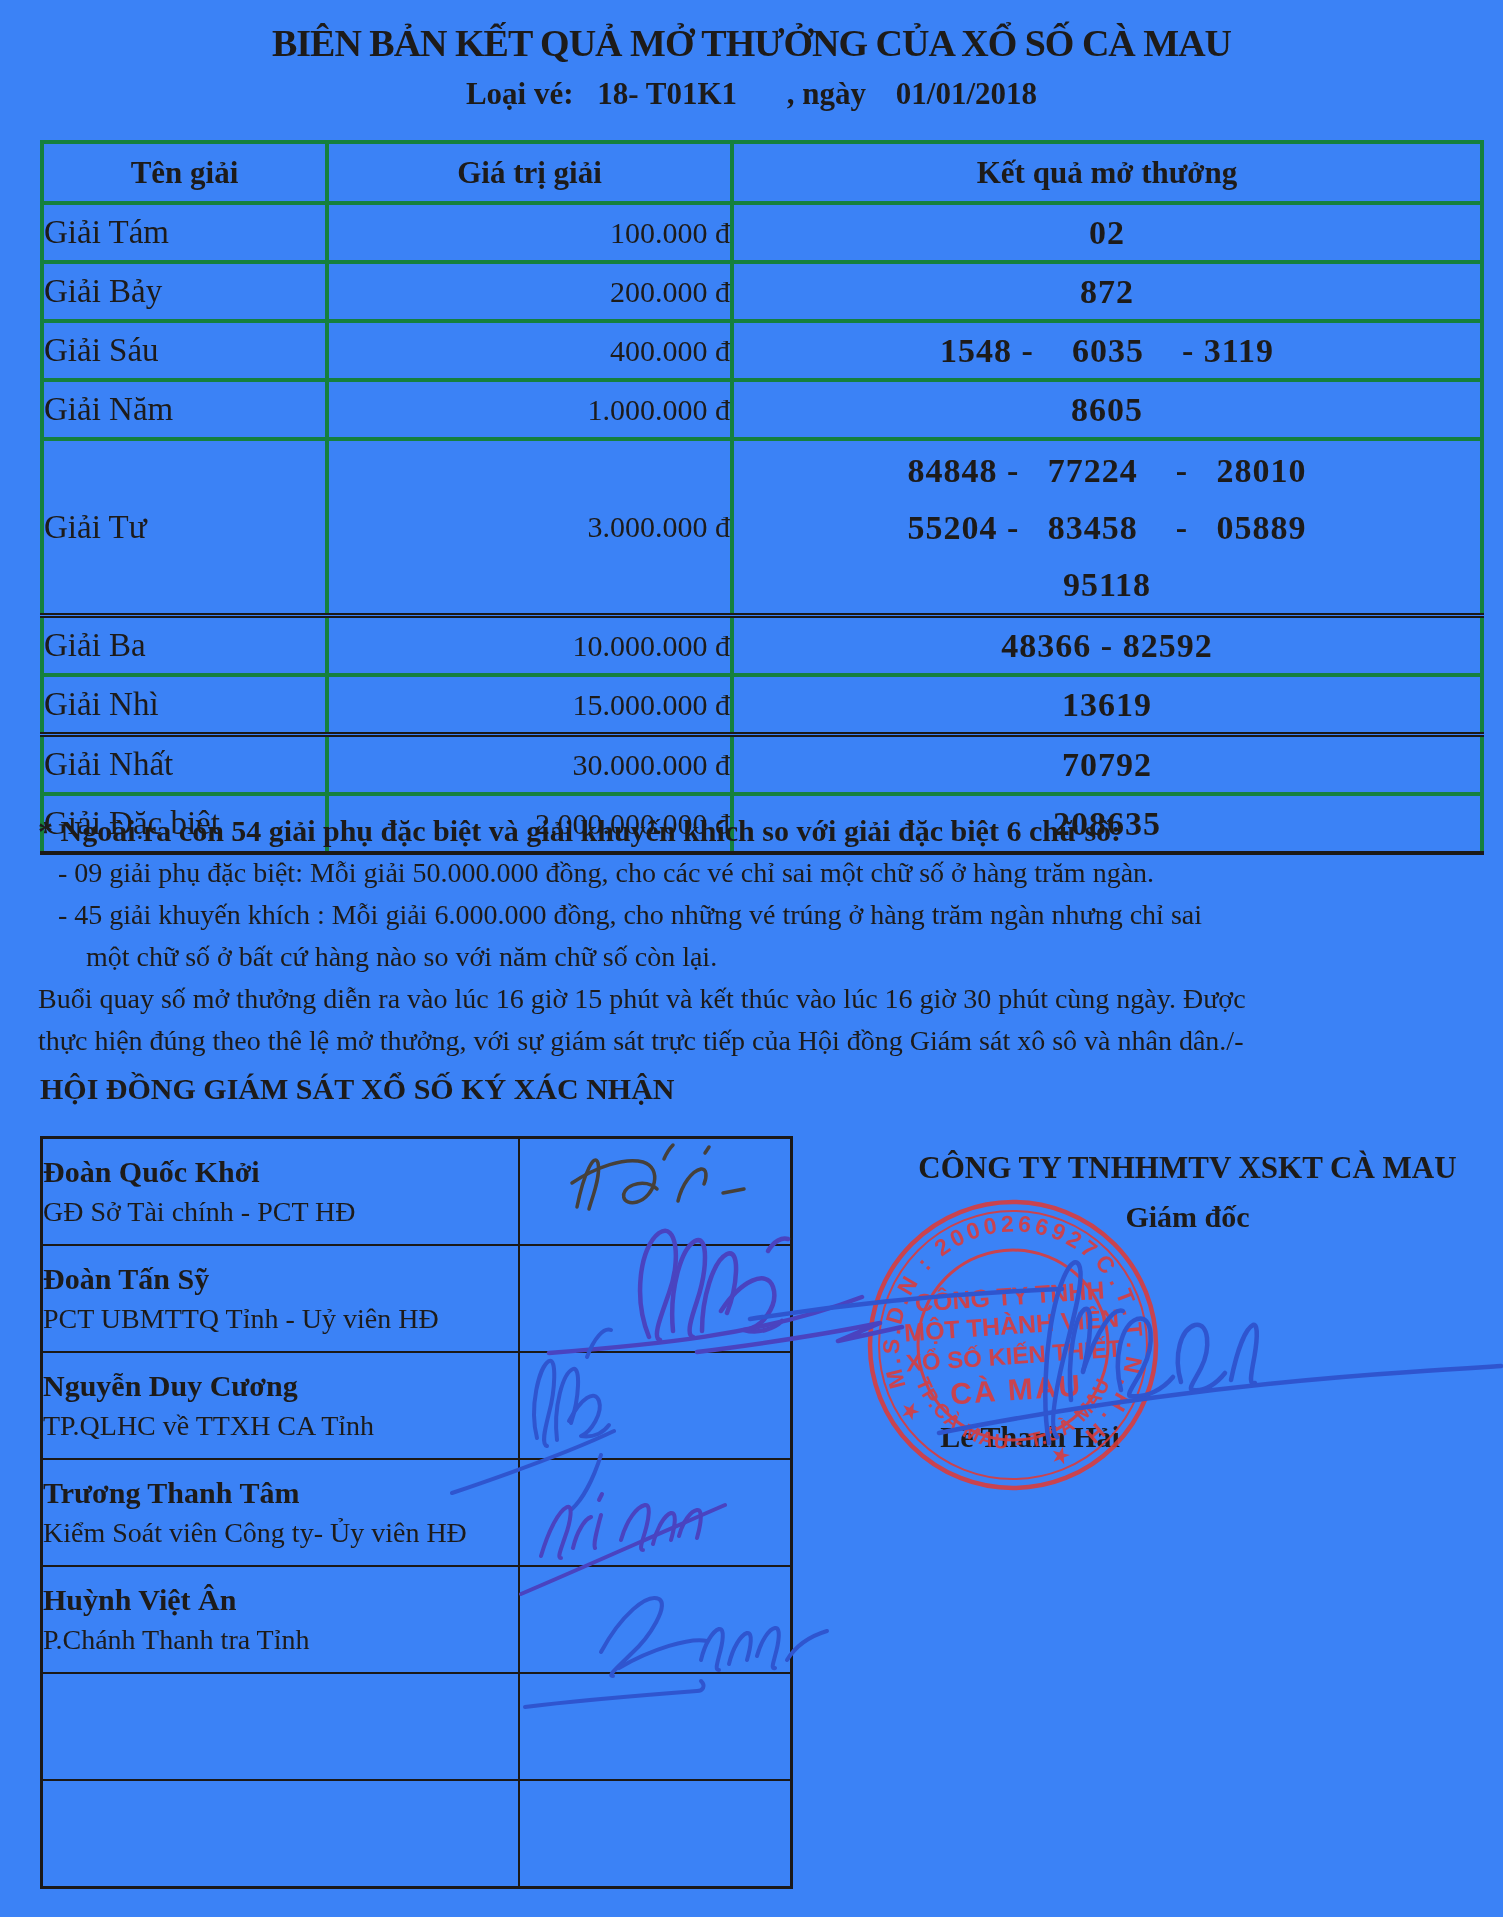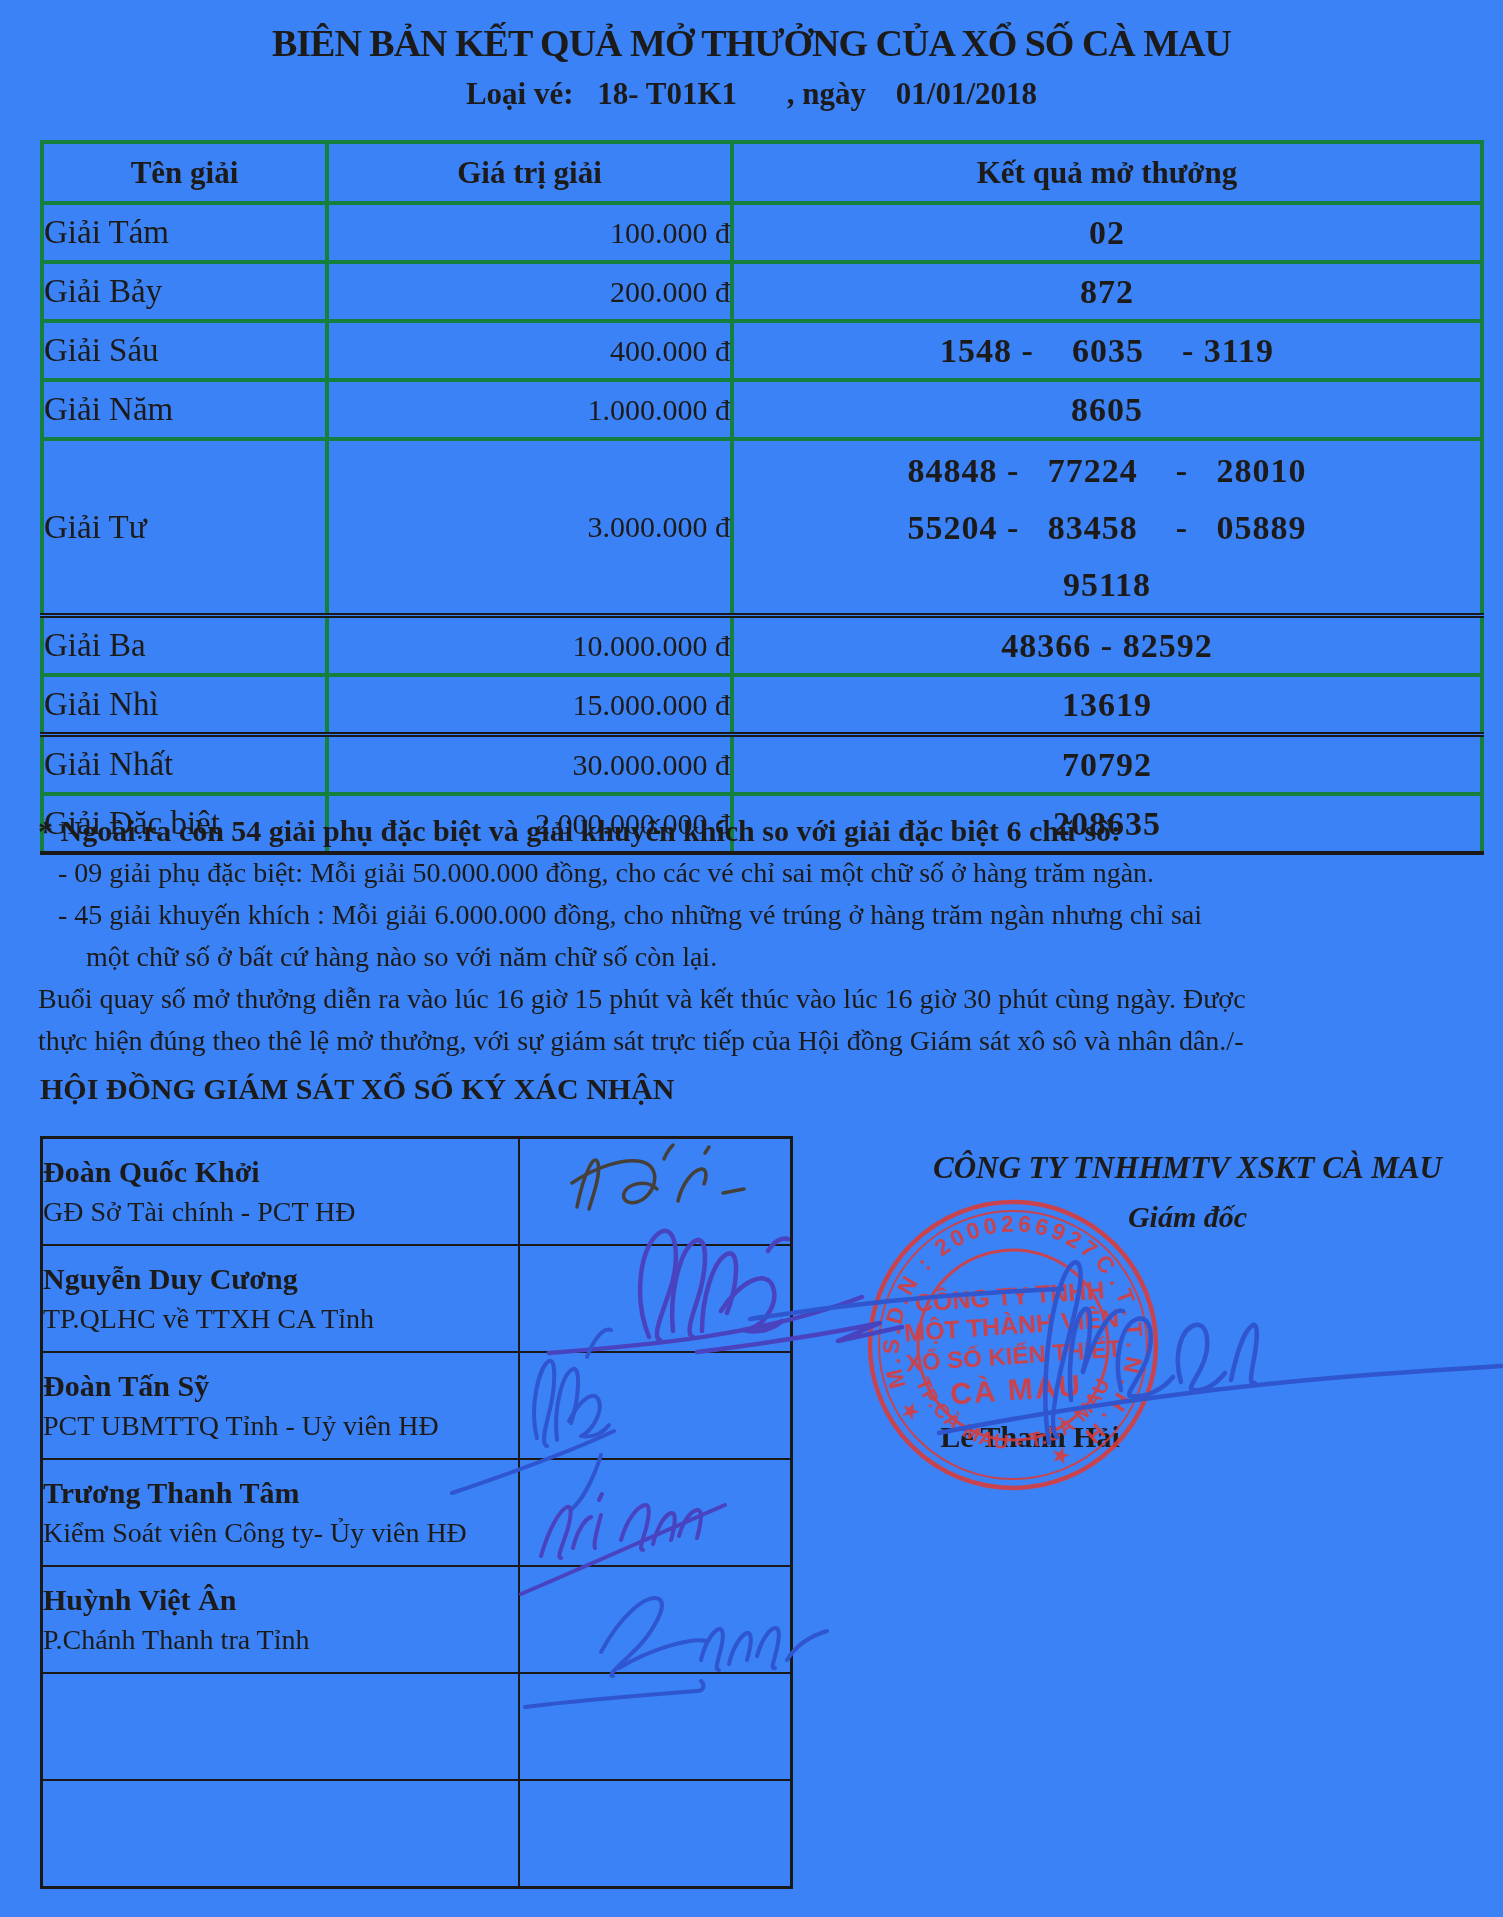--- a/index.html
+++ b/index.html
@@ -42,21 +42,21 @@
   .council-heading{position:absolute;left:40px;top:1072px;font-size:30px;font-weight:bold;margin:0;}
   table.sign{
     position:absolute;left:40px;top:1136px;width:750px;
     border-collapse:collapse;table-layout:fixed;border:3px solid #1b1918;
   }
   table.sign td{border:2px solid #1b1918;height:105px;vertical-align:middle;padding:0;}
   td.sname{padding-left:16px;}
   .signer-name{font-size:30px;font-weight:bold;line-height:40px;}
   .signer-title{font-size:28px;line-height:40px;white-space:nowrap;overflow:hidden;}
   
-  .company-block{position:absolute;left:875px;top:1150px;width:625px;text-align:center;font-style:italic;}
+  .company-block{position:absolute;left:875px;top:1150px;width:625px;text-align:center;}
   .company-name{font-size:31px;font-weight:bold;letter-spacing:0px;}
   .company-role{font-size:30px;font-weight:bold;margin-top:14px;}
   .director-name{position:absolute;left:880px;top:1420px;width:300px;text-align:center;
     font-size:30px;font-weight:bold;}
   
   .stamp-svg{position:absolute;left:858px;top:1190px;width:310px;height:310px;opacity:.88;}
   .stamp-svg text{font-family:"Liberation Sans","DejaVu Sans",sans-serif;font-weight:bold;}
   .sig-svg{position:absolute;left:0;top:0;width:1503px;height:1917px;pointer-events:none;}
   .sig-svg path{fill:none;stroke-linecap:round;stroke-linejoin:round;}
 </style>
@@ -176,29 +176,29 @@
     <tbody>
       <tr>
         <td class="sname">
           <div class="signer-name">Đoàn Quốc Khởi</div>
           <div class="signer-title">GĐ Sở Tài chính - PCT HĐ</div>
         </td>
         <td></td>
       </tr>
       <tr>
         <td class="sname">
+          <div class="signer-name">Đoàn Tấn Sỹ</div>
+          <div class="signer-title">PCT UBMTTQ Tỉnh - Uỷ viên HĐ</div>
+        </td>
+        <td></td>
+      </tr>
+      <tr>
+        <td class="sname">
           <div class="signer-name">Nguyễn Duy Cương</div>
           <div class="signer-title">TP.QLHC về TTXH CA Tỉnh</div>
-        </td>
-        <td></td>
-      </tr>
-      <tr>
-        <td class="sname">
-          <div class="signer-name">Đoàn Tấn Sỹ</div>
-          <div class="signer-title">PCT UBMTTQ Tỉnh - Uỷ viên HĐ</div>
         </td>
         <td></td>
       </tr>
       <tr>
         <td class="sname">
           <div class="signer-name">Trương Thanh Tâm</div>
           <div class="signer-title">Kiểm Soát viên Công ty- Ủy viên HĐ</div>
         </td>
         <td></td>
       </tr>

